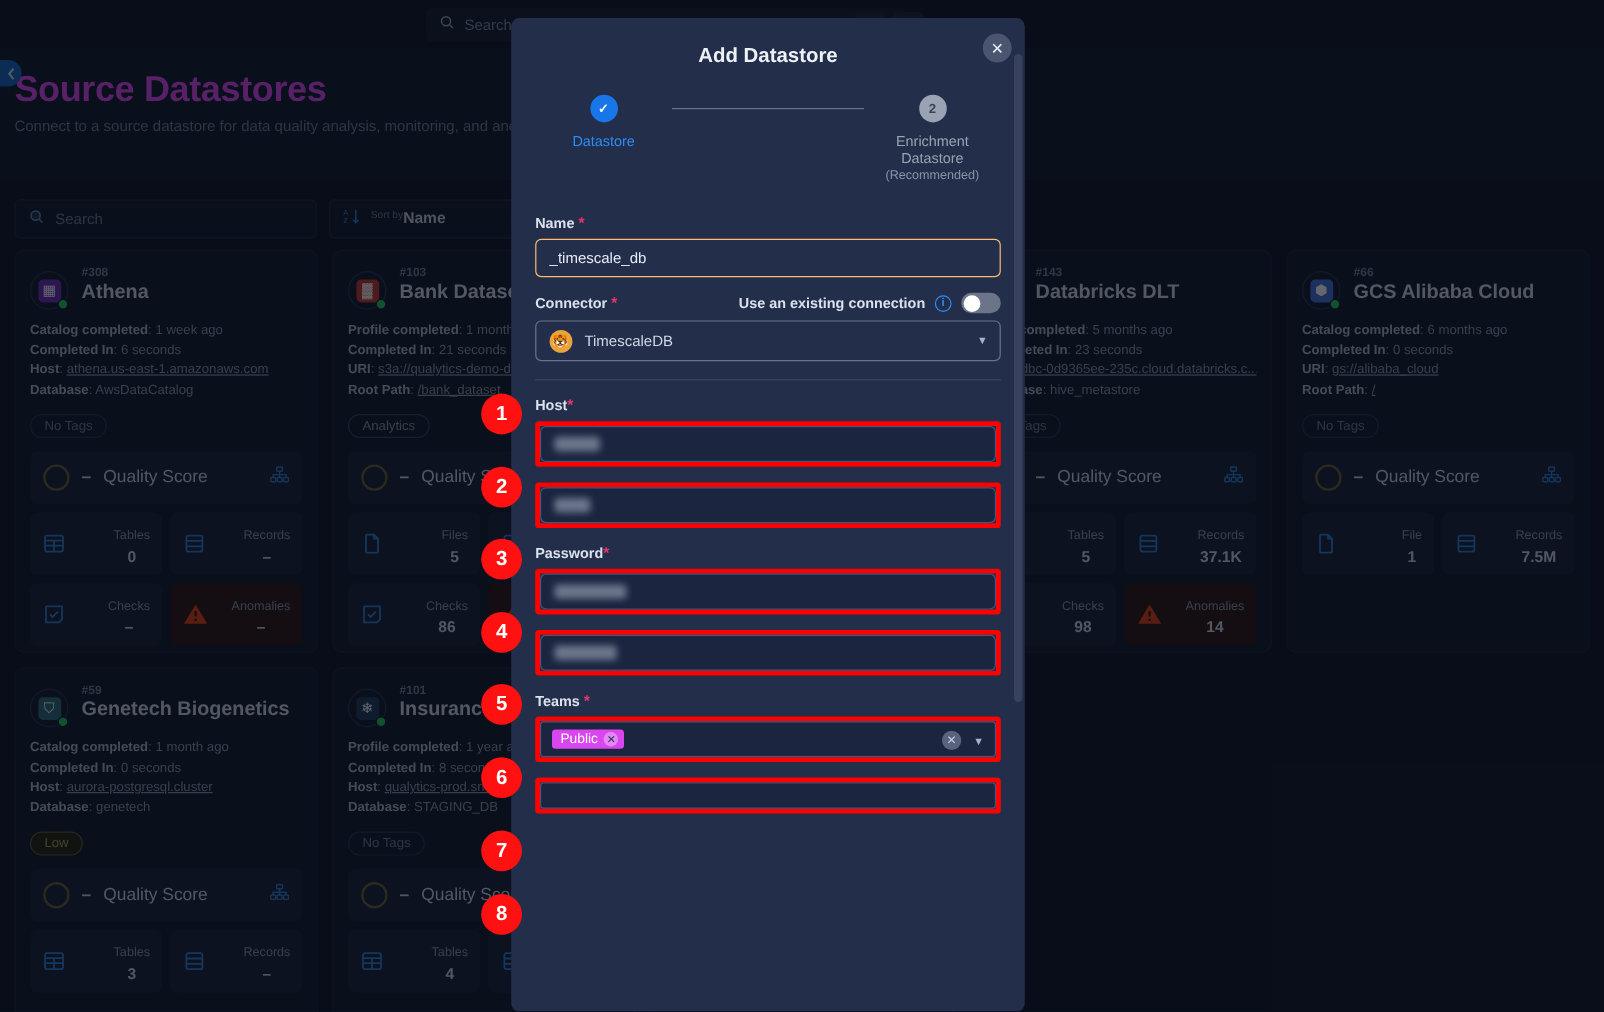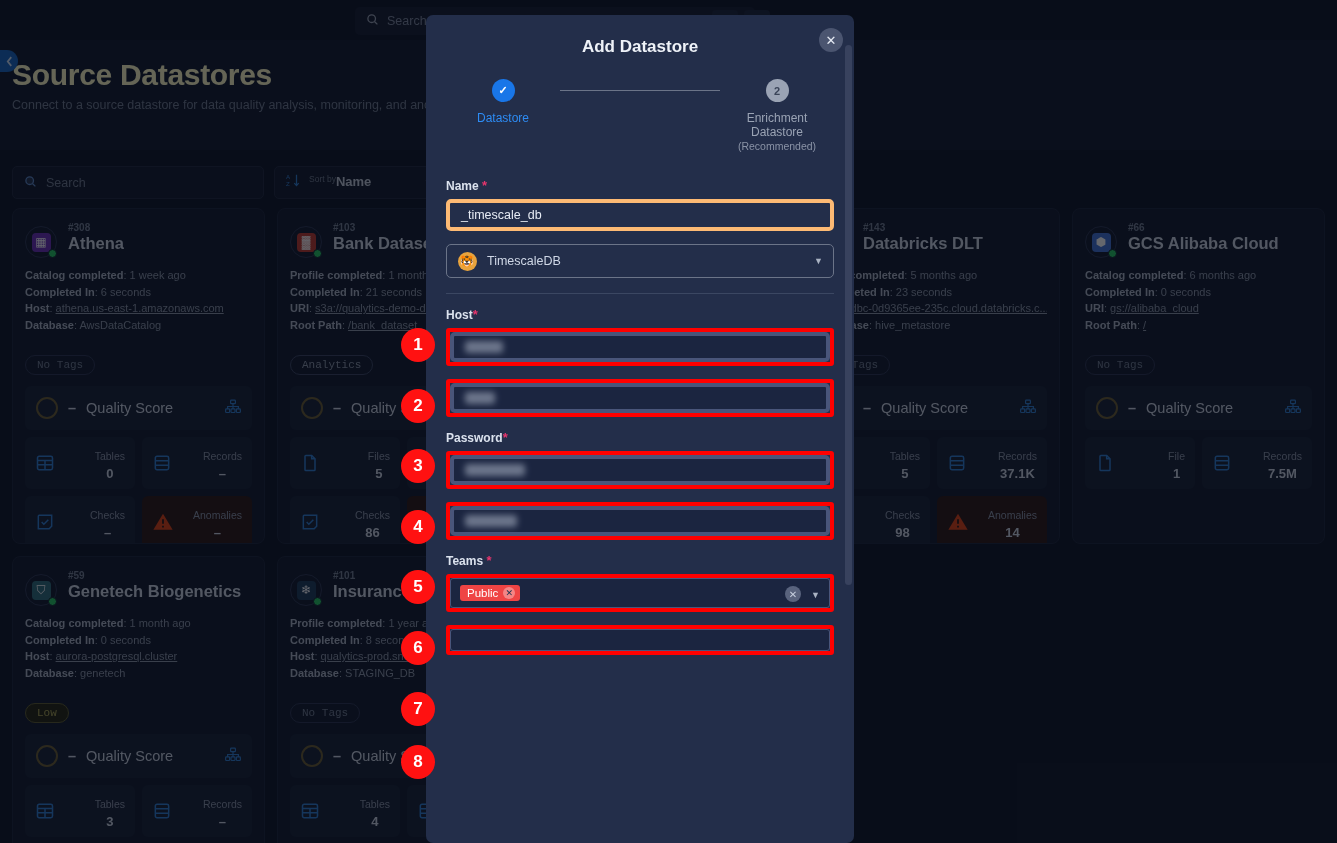--- a/index.html
+++ b/index.html
@@ -37,21 +37,21 @@
     background: #1565c0; border-radius: 0 11px 11px 0;
     display: flex; align-items: center; justify-content: center;
     color: #cfe0f5; font-size: 11px; z-index: 4;
   }
 
   .page-head {
     position: absolute; left: 0; top: 40px; width: 1337px; height: 110px;
     background: #111a2b; padding: 18px 12px 0 12px;
   }
   .page-title {
-    font-size: 30px; font-weight: bold; color: #fef9c3; letter-spacing: -0.3px;
+    font-size: 30px; font-weight: bold; color: #d946ef; letter-spacing: -0.3px;
   }
   .page-sub { margin-top: 6px; font-size: 12.5px; color: #6f7a8d; }
 
   .filters {
     position: absolute; left: 12px; top: 166px; width: 1313px; height: 33px;
     display: flex; gap: 10px;
   }
   .search-box {
     width: 252px; height: 33px; background: #111a2b; border: 1px solid #1d273c;
     border-radius: 5px; display: flex; align-items: center; gap: 9px; padding: 0 11px;
@@ -94,22 +94,22 @@
   .ds-id { font-size: 10px; color: #737e92; font-weight: bold; }
   .ds-name {
     font-size: 16.5px; font-weight: bold; color: #cdd5e1; margin-top: 1px;
     white-space: nowrap; overflow: hidden; text-overflow: ellipsis; max-width: 195px;
   }
   .meta { margin-top: 9px; line-height: 1.5; }
   .meta div { font-size: 11px; color: #8b95a7; white-space: nowrap; overflow: hidden; }
   .meta b { color: #aab3c3; font-weight: bold; }
   .meta .lnk { color: #8b95a7; text-decoration: underline; }
   .tag {
-    display: inline-block; margin-top: 22px; padding: 3px 11px; border-radius: 11px;
-    font-size: 11px; border: 1px solid #2b3450; color: #707b8f; font-family: Liberation Mono, monospace;
+    display: inline-block; margin-top: 12px; padding: 3px 11px; border-radius: 11px;
+    font-size: 11px; border: 1px solid #2b3450; color: #707b8f;
   }
   .tag.analytics { border-color: #3a4360; color: #8b95a7; }
   .tag.low { border-color: #5e5b2a; color: #a9a24e; background: #24240f; }
 
   .qs {
     margin-top: 11px; background: #162034; border-radius: 6px; height: 44px;
     display: flex; align-items: center; padding: 0 11px; gap: 10px;
   }
   .qs-ring {
     width: 22px; height: 22px; border-radius: 50%; border: 2px solid #6b5c2e; flex: 0 0 22px;
@@ -163,21 +163,21 @@
   .step .slabel { margin-top: 9px; font-size: 12px; }
   .step.done .slabel { color: #2d8cf5; }
   .step.todo .slabel { color: #9aa3b4; }
   .step .ssub { font-size: 10.5px; color: #8a93a6; margin-top: 1px; }
   .step-line { flex: 0 0 160px; height: 1px; background: #6b7488; margin-top: 11px; }
 
   .flabel { font-size: 12px; font-weight: bold; color: #dbe2ee; margin-bottom: 6px; }
   .req { color: #e8356d; font-size: 13px; }
   .fgroup { margin-bottom: 13px; }
   .finput {
-    width: 100%; height: 32px; background: transparent; border: 4px solid #fdba74;
+    width: 100%; height: 32px; background: transparent; border: 1px solid #fdba74;
     border-radius: 5px; color: #e6ebf4; font-size: 12.5px; padding: 0 11px;
     display: flex; align-items: center;
   }
   .blurval {
     display: inline-block; height: 12px; border-radius: 3px;
     background: #8891a5; filter: blur(3.2px); opacity: .75;
   }
 
   .conn-row { display: flex; align-items: center; margin-bottom: 6px; }
   .conn-row .flabel { margin-bottom: 0; }
@@ -211,21 +211,21 @@
   .redbox .finput { border-color: #49557a; height: 30px; background: #1b2540; }
 
   .marker {
     position: absolute; width: 34px; height: 34px; border-radius: 50%;
     background: #ff1111; color: #fff; font-size: 17px; font-weight: bold;
     display: flex; align-items: center; justify-content: center; z-index: 20;
     left: 401px;
   }
 
   .chip {
-    background: #ef4444; color: #fff; font-size: 11.5px; border-radius: 3px;
+    background: #d946ef; color: #fff; font-size: 11.5px; border-radius: 3px;
     padding: 2px 5px 2px 7px; display: inline-flex; align-items: flex-end; gap: 5px;
   }
   .chip .x {
     width: 12px; height: 12px; border-radius: 50%; background: rgba(255,255,255,.35);
     font-size: 9px; display: flex; align-items: center; justify-content: center; color: #1a3550;
   }
   .teams-field { position: relative; height: 30px; display: flex; align-items: center;
     padding: 0 56px 0 9px; background: #1b2540; border: 1px solid #49557a; border-radius: 3px; }
   .teams-clear {
     position: absolute; right: 28px; top: 7px; width: 16px; height: 16px; border-radius: 50%;
@@ -804,20 +804,33 @@
           <div class="flabel">
             <span>Name</span>
             <span class="req">*</span>
           </div>
           <div class="finput">
             <span>_timescale_db</span>
           </div>
         </div>
 
         <div class="fgroup">
+          <div class="conn-row">
+            <div class="flabel">
+              <span>Connector</span>
+              <span class="req">*</span>
+            </div>
+            <div class="conn-right">
+              <span class="txt">Use an existing connection</span>
+              <span class="info-i">i</span>
+              <span class="toggle">
+                  <span class="knob"></span>
+                </span>
+            </div>
+          </div>
           <div class="select">
             <span class="conn-ico">🐯</span>
             <span class="conn-name">TimescaleDB</span>
             <span class="caret">▼</span>
           </div>
         </div>
 
         <div class="divider"></div>
 
         <div id="conn-fields">

